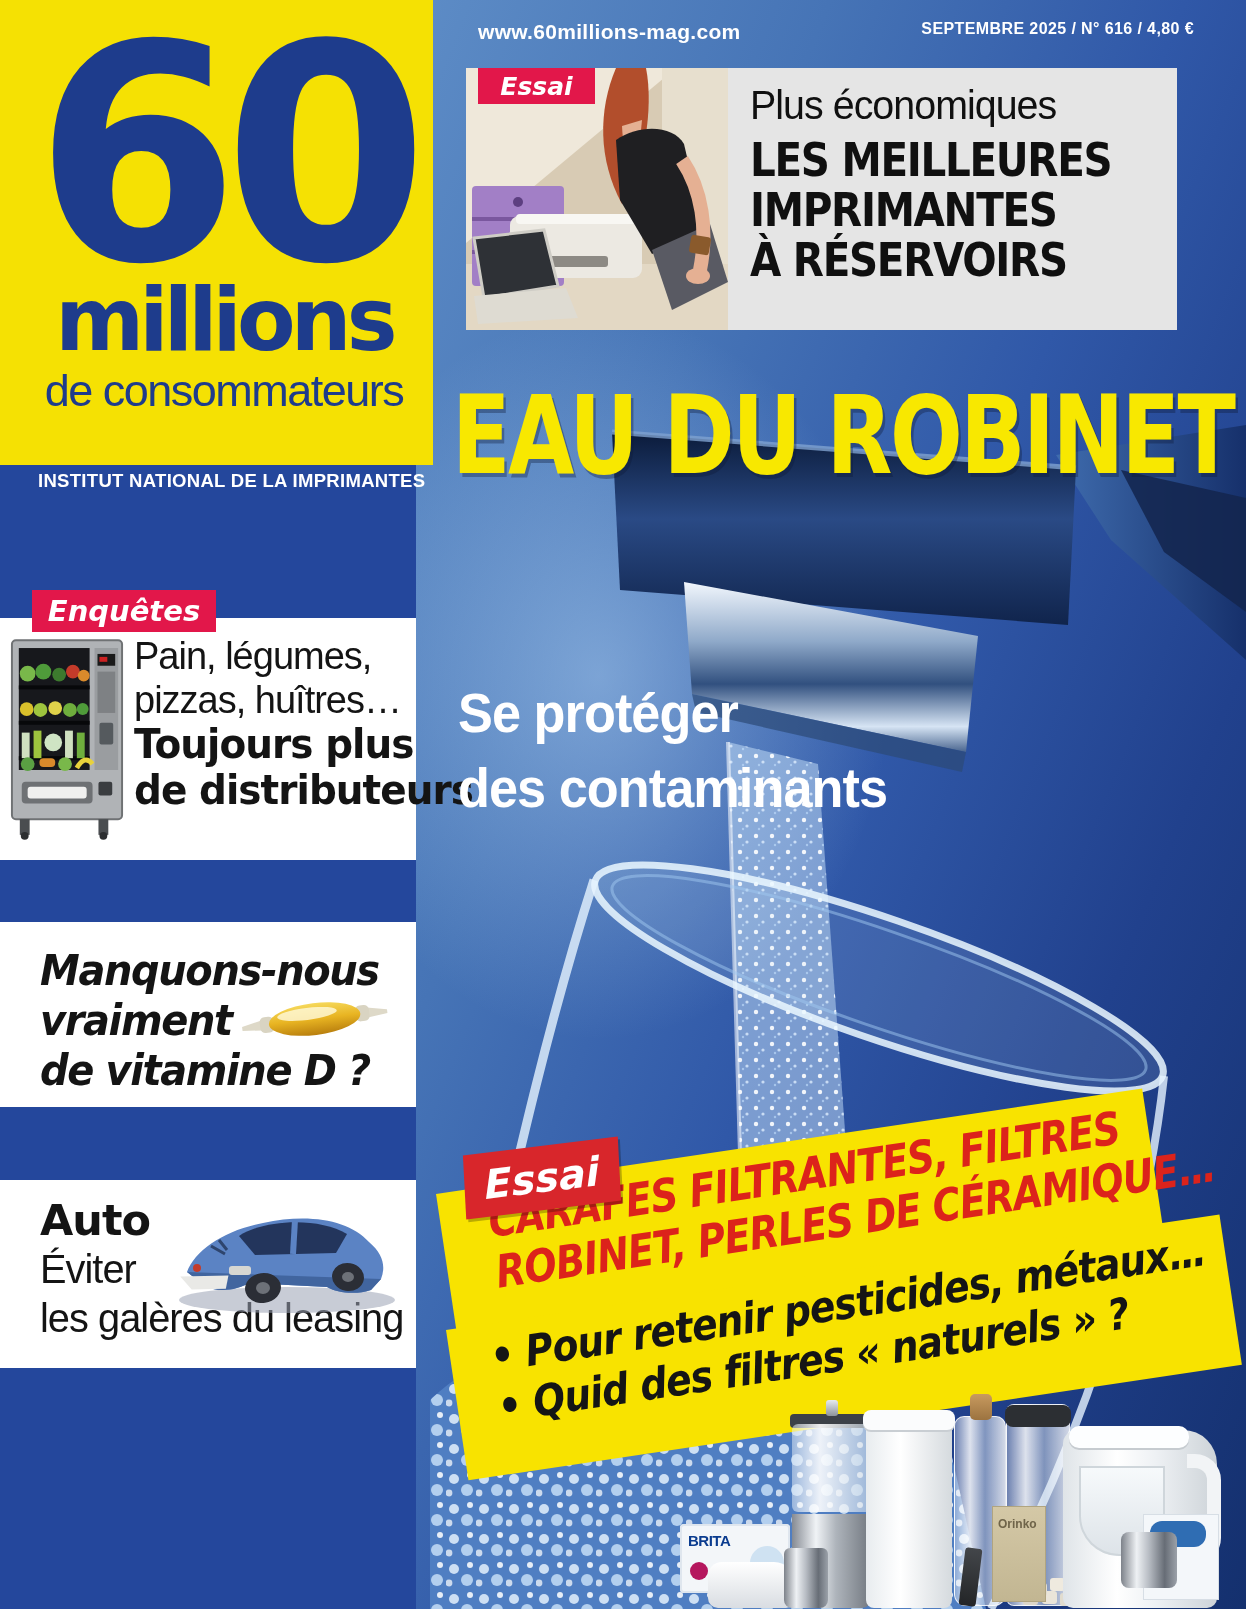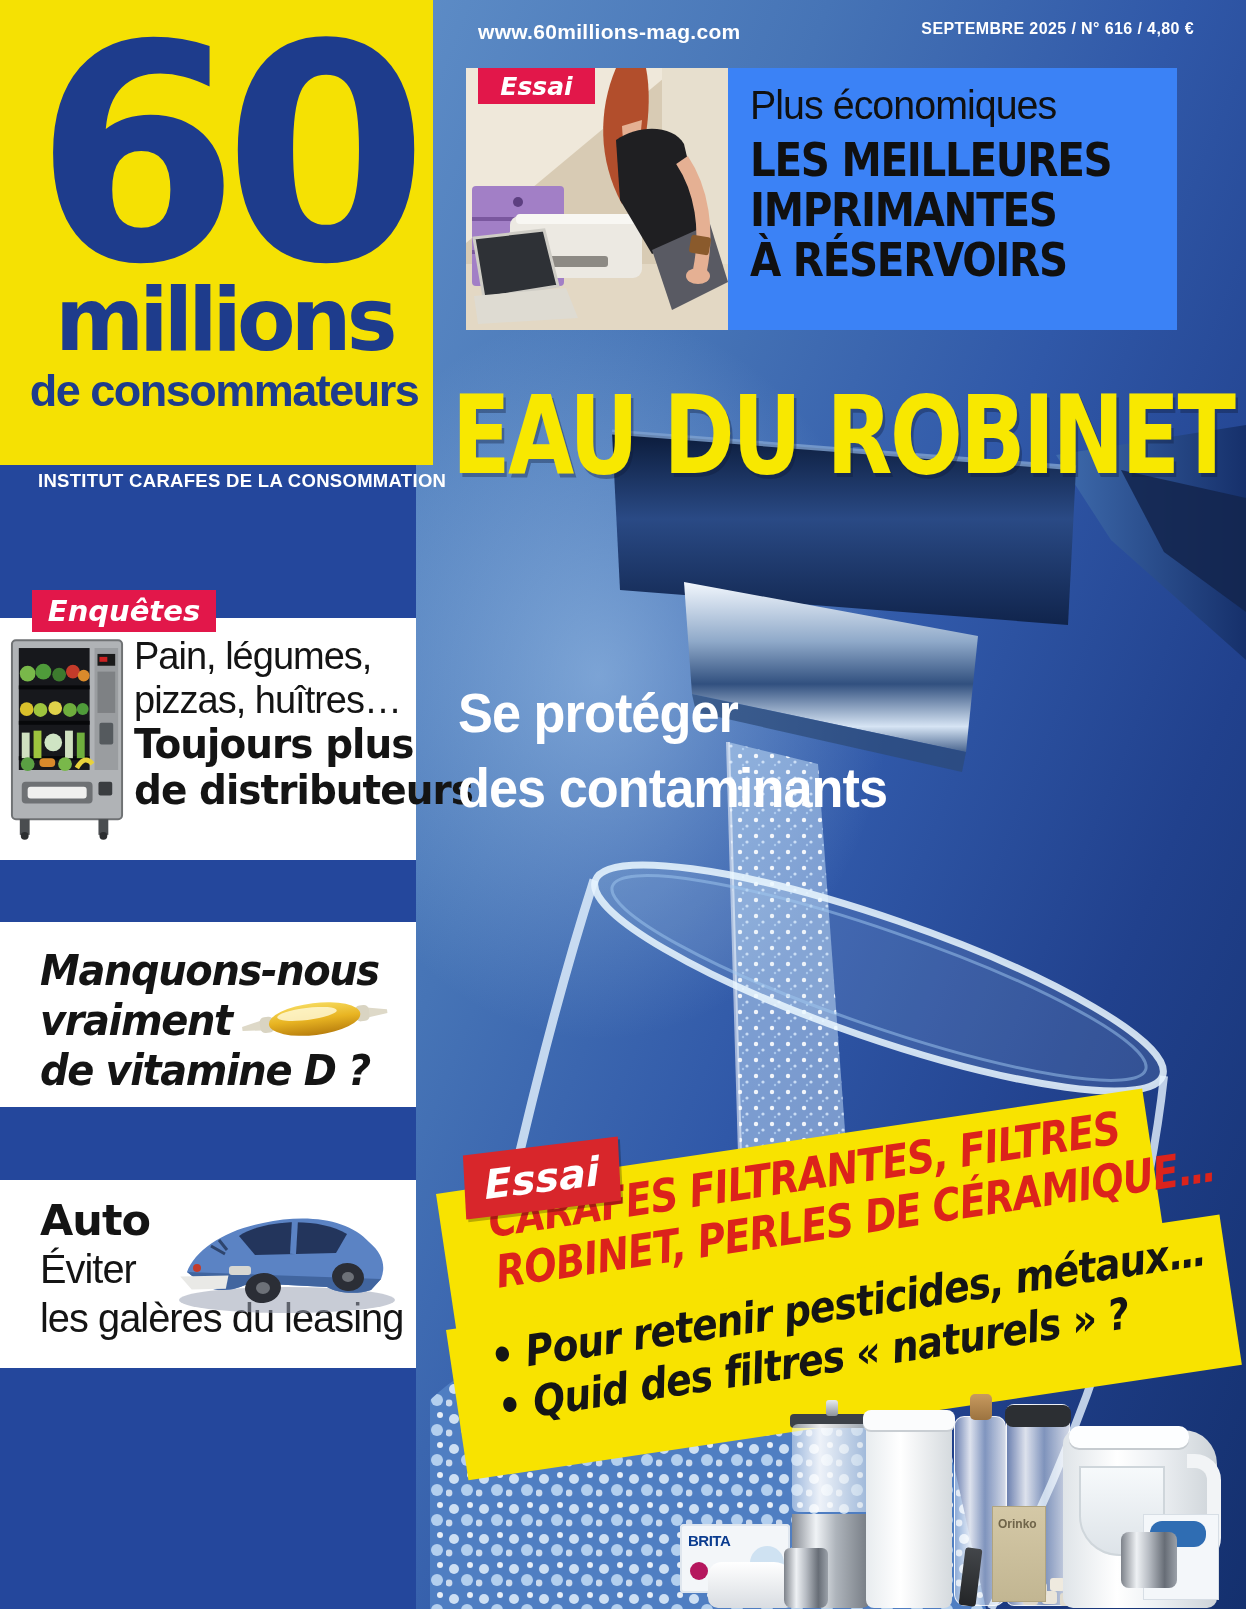--- a/index.html
+++ b/index.html
@@ -17,35 +17,35 @@
   .top-url{position:absolute;left:478px;top:20px;color:#fff;font-size:21px;font-weight:700;letter-spacing:.3px;z-index:5;}
   .top-issue{position:absolute;right:52px;top:20px;color:#fff;font-size:16px;font-weight:700;letter-spacing:.4px;z-index:5;}
 
   
   .logo-box{position:absolute;left:0;top:0;width:418px;height:465px;background:#f5e103;z-index:3;
             display:flex;flex-direction:column;align-items:center;justify-content:flex-start;padding-left:15px;}
   .logo-60{font-family:"DejaVu Sans",sans-serif;font-weight:900;color:#1e3c8c;
            font-size:300px;line-height:.92;letter-spacing:-16px;margin-top:18px;transform:scaleX(.98);}
   .logo-millions{font-family:"DejaVu Sans",sans-serif;font-weight:800;color:#1e3c8c;
            font-size:88px;line-height:.9;letter-spacing:-5px;margin-top:-14px;transform:scaleX(.97);}
-  .logo-tag{font-weight:700;color:#1e3c8c;font-size:45px;letter-spacing:-1.5px;margin-top:6px;}
+  .logo-tag{font-weight:400;color:#1e3c8c;font-size:45px;letter-spacing:-1.5px;margin-top:6px;}
   .institute{position:absolute;left:38px;top:470px;color:#fff;font-size:18.5px;font-weight:700;letter-spacing:.3px;z-index:3;}
 
   
   .badge{position:absolute;background:#e2174a;color:#fff;font-style:italic;font-weight:800;
          display:flex;align-items:center;justify-content:center;z-index:6;
          font-family:"DejaVu Sans",sans-serif;}
   .badge-printer{left:478px;top:68px;width:117px;height:36px;font-size:25px;}
   .badge-enq{left:32px;top:590px;width:184px;height:42px;font-size:29px;}
   .badge-essai2{left:464px;top:1146px;width:156px;height:64px;font-size:40px;
                 background:#d8262b;transform:rotate(-7deg) skewX(-4deg);box-shadow:2px 3px 0 rgba(0,0,0,.25);}
 
   
   .printer-photo{position:absolute;left:466px;top:68px;width:262px;height:262px;background:#d8cbb4;overflow:hidden;z-index:4;}
-  .printer-panel{position:absolute;left:728px;top:68px;width:449px;height:262px;background:#3b82f6;z-index:4;
+  .printer-panel{position:absolute;left:728px;top:68px;width:449px;height:262px;background:#e5e5e5;z-index:4;
                  padding:14px 0 0 22px;box-sizing:border-box;color:#101010;}
   .p-kicker{font-size:41px;font-weight:500;letter-spacing:-1px;margin-bottom:6px;transform:scaleX(.96);transform-origin:left;white-space:nowrap;}
   .p-line{font-family:"DejaVu Sans",sans-serif;font-size:46px;font-weight:900;letter-spacing:-1.5px;
           line-height:50px;transform:scaleX(.88);transform-origin:left;white-space:nowrap;}
 
   
   .main-title{position:absolute;left:452px;top:372px;z-index:5;color:#f8e800;
       font-family:"DejaVu Sans",sans-serif;font-weight:900;font-size:102px;letter-spacing:-3px;
       white-space:nowrap;transform:scale(.84,1.06);transform-origin:left top;
       text-shadow:3px 4px 0 rgba(15,25,55,.35);}
@@ -182,21 +182,21 @@
   </div>
 
   <div class="top-url">www.60millions-mag.com</div>
   <div class="top-issue">SEPTEMBRE 2025 / N° 616 / 4,80 €</div>
 
   <div class="logo-box">
     <div class="logo-60">60</div>
     <div class="logo-millions">millions</div>
     <div class="logo-tag">de consommateurs</div>
   </div>
-  <div class="institute">INSTITUT CARAFES DE LA CONSOMMATION</div>
+  <div class="institute">INSTITUT NATIONAL DE LA IMPRIMANTES</div>
 
   <div class="printer-photo">
     <svg width="262" height="262" viewBox="0 0 262 262">
       <rect x="0" y="0" width="262" height="262" fill="#d8cbb4"></rect>
       <polygon points="0,0 210,0 0,175" fill="#efe8da"></polygon>
       <rect x="196" y="0" width="66" height="262" fill="#e7dfce"></rect>
       <rect x="0" y="196" width="262" height="66" fill="#e3d8c4"></rect>
       <rect x="6" y="118" width="92" height="100" rx="4" fill="#a27fc6"></rect>
       <line x1="6" y1="151" x2="98" y2="151" stroke="#7a579e" stroke-width="4"></line>
       <line x1="6" y1="184" x2="98" y2="184" stroke="#7a579e" stroke-width="4"></line>

